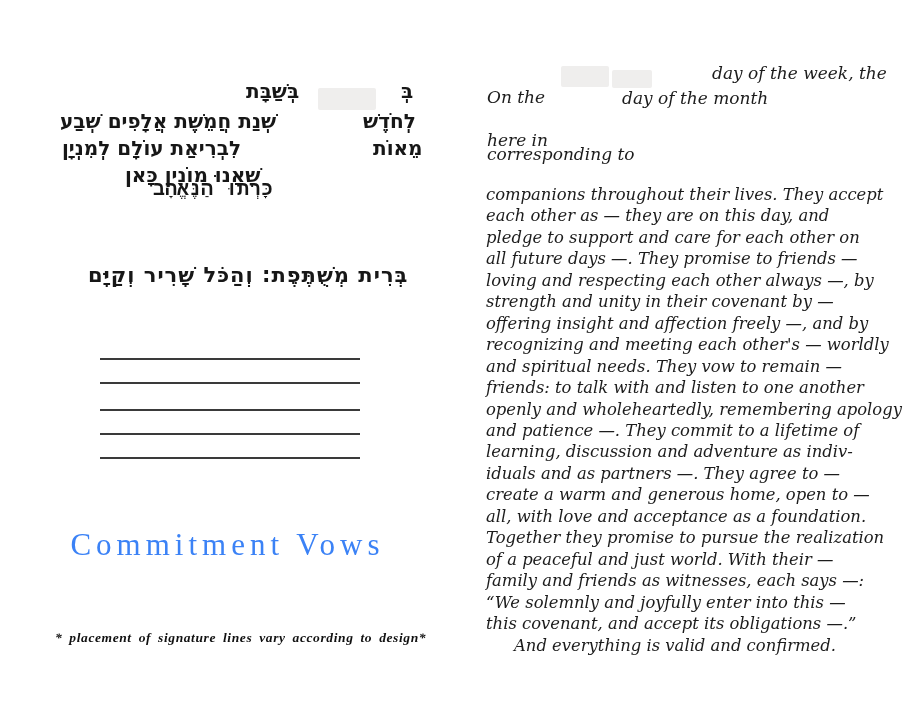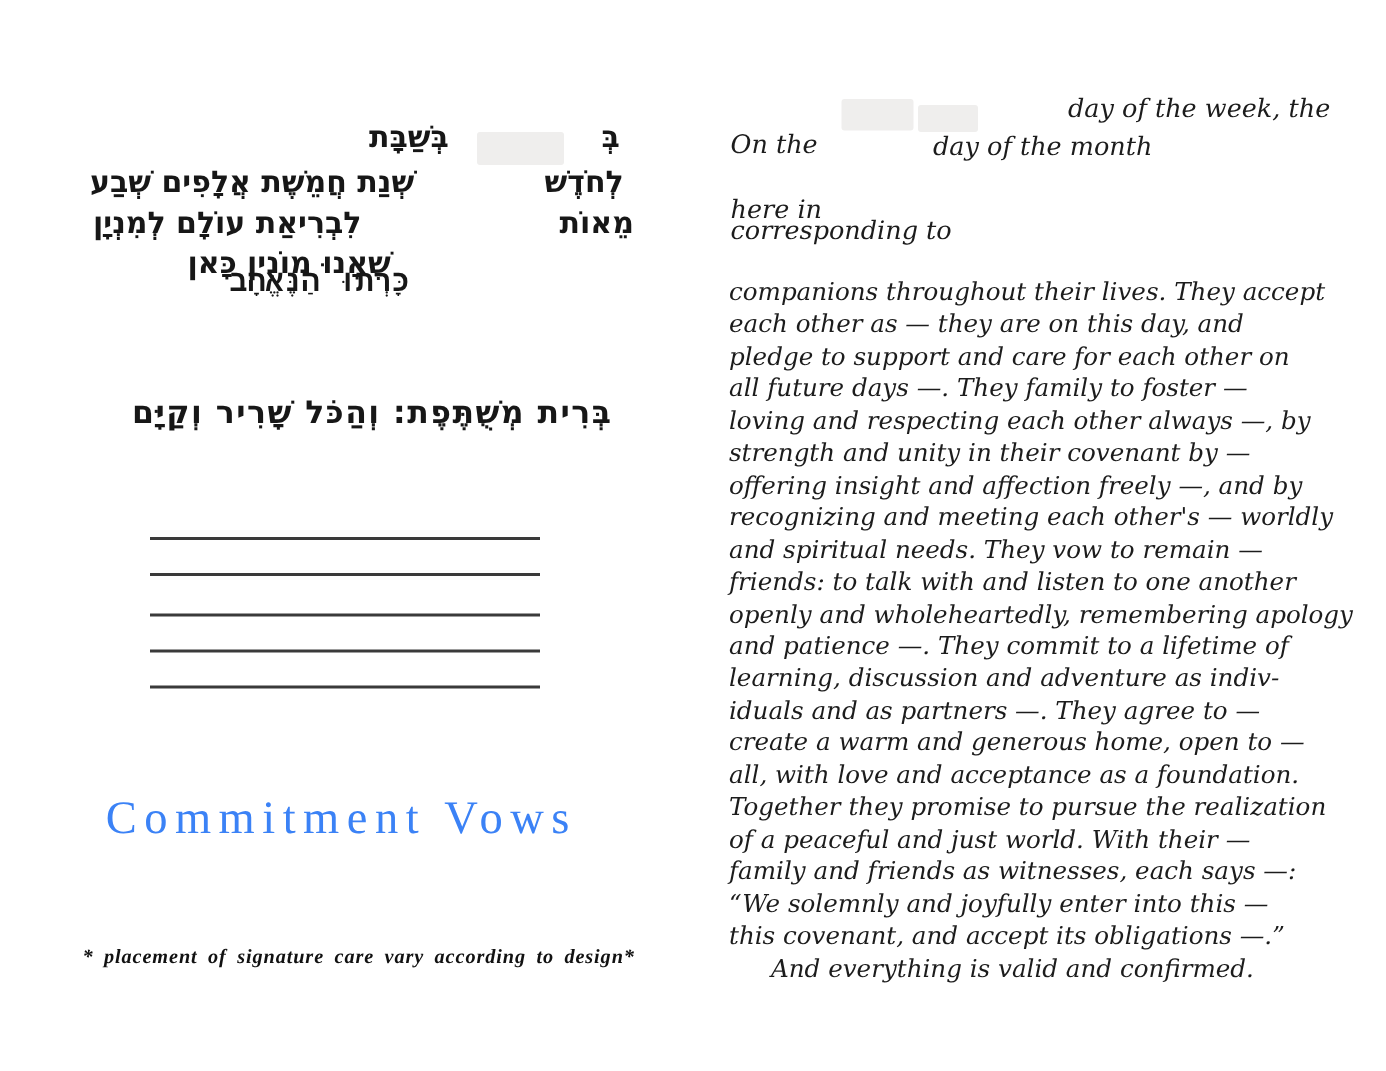--- a/index.html
+++ b/index.html
@@ -58,33 +58,33 @@
 <div class="abs" id="signature-lines">
     <div class="sigline"></div>
     <div class="sigline"></div>
     <div class="sigline"></div>
     <div class="sigline"></div>
     <div class="sigline"></div>
   </div>
 
 <div class="abs" id="page-title">Commitment Vows</div>
 
-<div class="abs" id="footnote">* placement of signature care vary according to design*</div>
+<div class="abs" id="footnote">* placement of signature lines vary according to design*</div>
 
 <div class="abs cal cal-head" style="left:487px;top:63px;margin-top:24px;">On the</div>
 <div class="abs cal cal-head" style="left:712px;top:63px;">day of the week, the</div>
 <div class="abs cal cal-head" style="left:622px;top:88px;">day of the month</div>
 <div class="abs cal cal-head" style="left:487px;top:96px;margin-top:48px;">corresponding to</div>
 <div class="abs cal cal-head" style="left:487px;top:130px;">here in</div>
 
 <div class="abs" id="english-body">
     <div class="bodyline">companions throughout their lives. They accept</div>
     <div class="bodyline">each other as — they are on this day, and</div>
     <div class="bodyline">pledge to support and care for each other on</div>
-    <div class="bodyline">all future days —. They family to foster —</div>
+    <div class="bodyline">all future days —. They promise to friends —</div>
     <div class="bodyline">loving and respecting each other always —, by</div>
     <div class="bodyline">strength and unity in their covenant by —</div>
     <div class="bodyline">offering insight and affection freely —, and by</div>
     <div class="bodyline">recognizing and meeting each other's — worldly</div>
     <div class="bodyline">and spiritual needs. They vow to remain —</div>
     <div class="bodyline">friends: to talk with and listen to one another</div>
     <div class="bodyline">openly and wholeheartedly, remembering apology</div>
     <div class="bodyline">and patience —. They commit to a lifetime of</div>
     <div class="bodyline">learning, discussion and adventure as indiv-</div>
     <div class="bodyline">iduals and as partners —. They agree to —</div>

